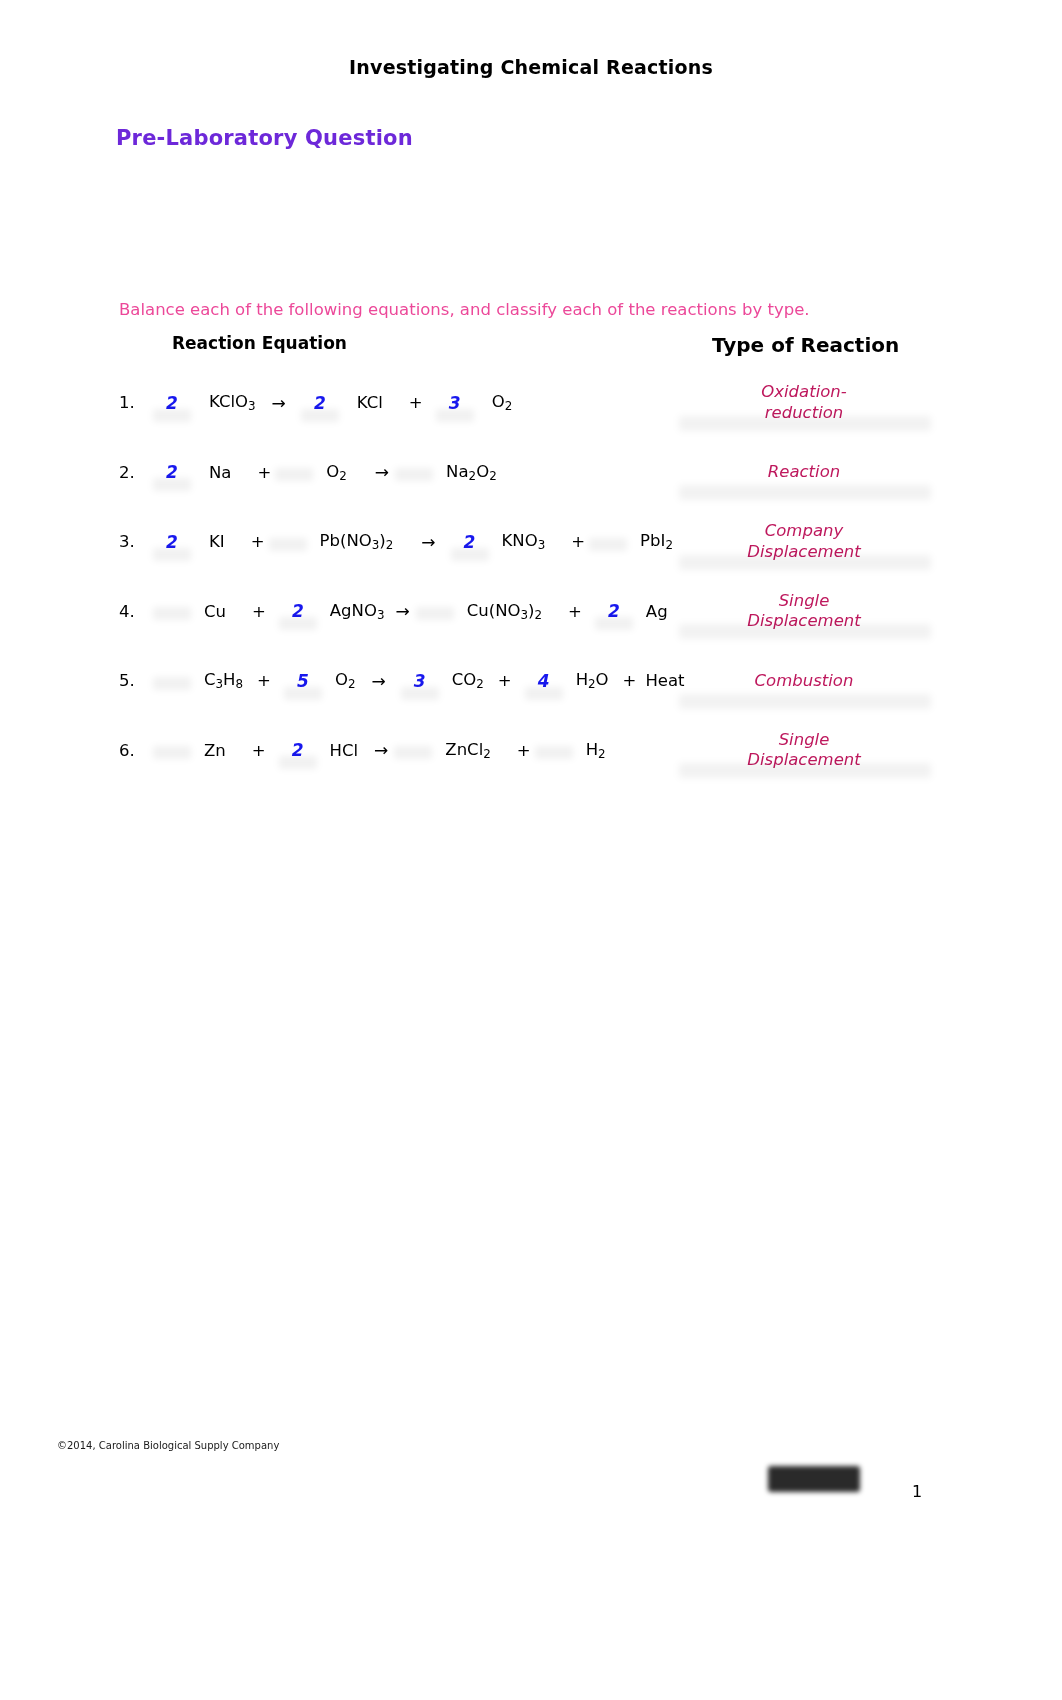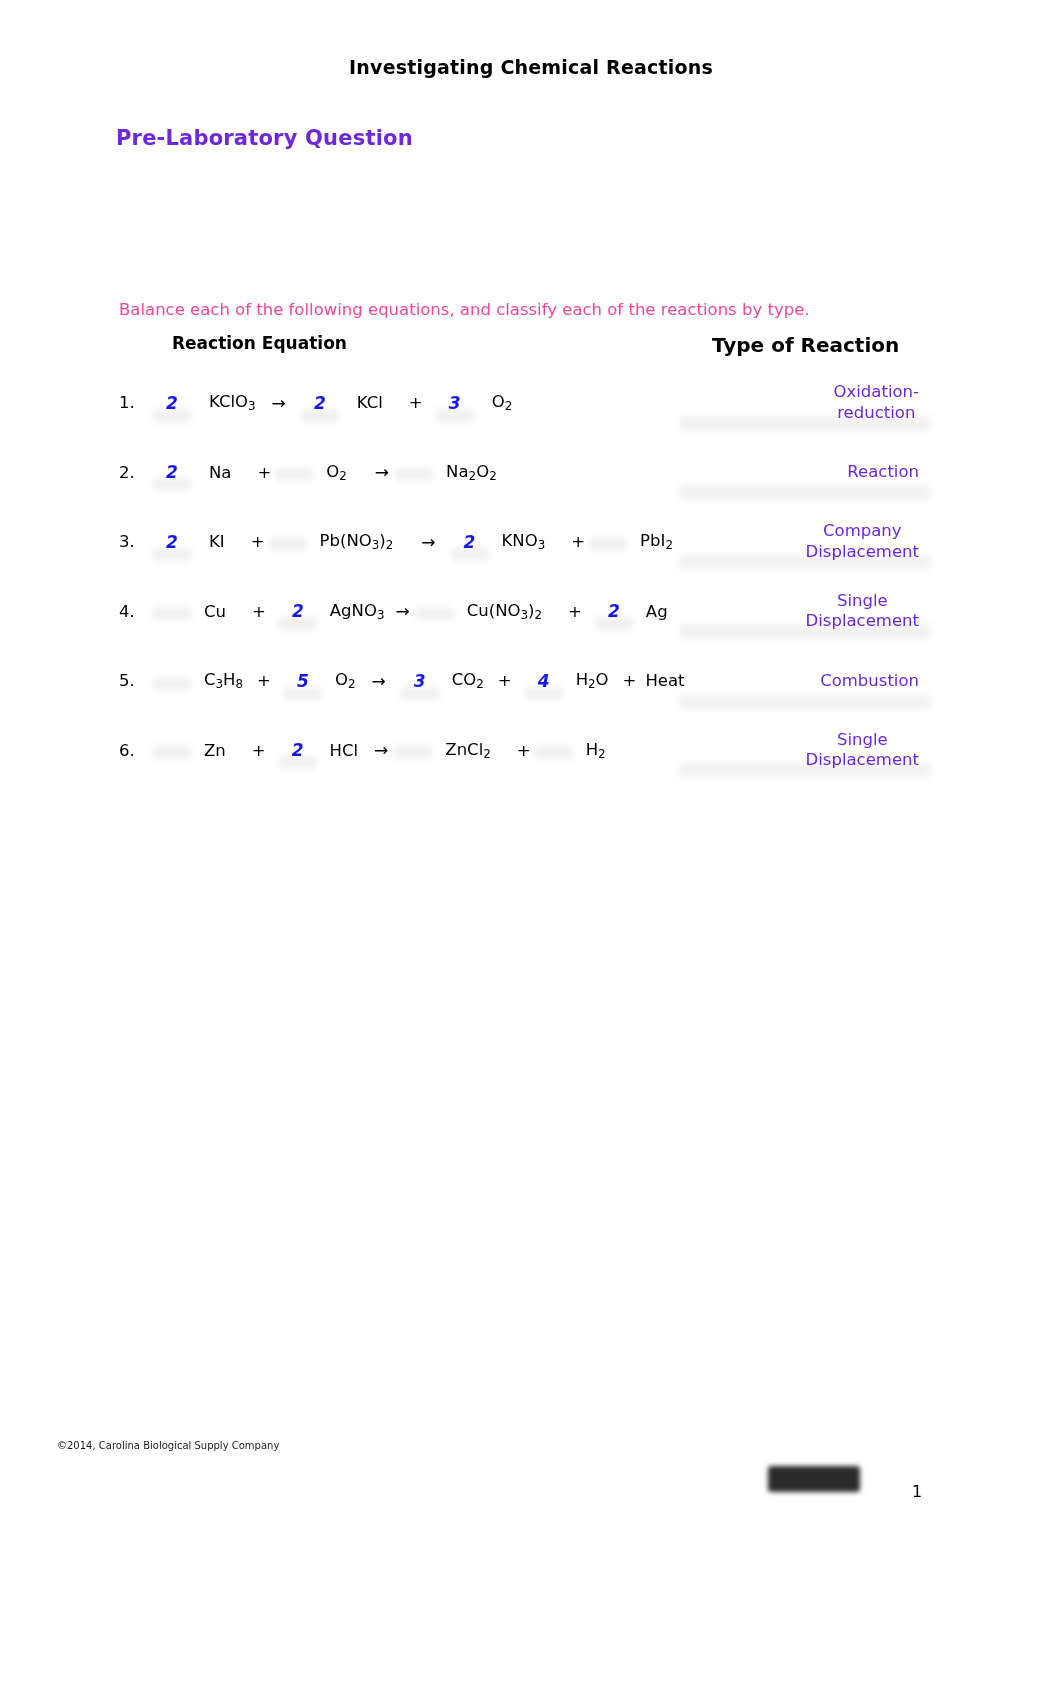--- a/index.html
+++ b/index.html
@@ -136,23 +136,24 @@
 
   
   .rtype {
     position: absolute;
     right: 0;
     top: 0;
     width: 230px;
     height: 69.5px;
     display: flex;
     align-items: center;
-    justify-content: flex-end;
+    justify-content: center;
     text-align: center;
-    color: #6d28d9;
+    color: #be185d;
+    font-style: italic;
     font-size: 16.5px;
     line-height: 1.24;
   }
   .rtype .smear {
     position: absolute;
     left: -10px;
     right: -12px;
     bottom: 7px;
     height: 15px;
     background: rgba(0,0,0,0.05);

